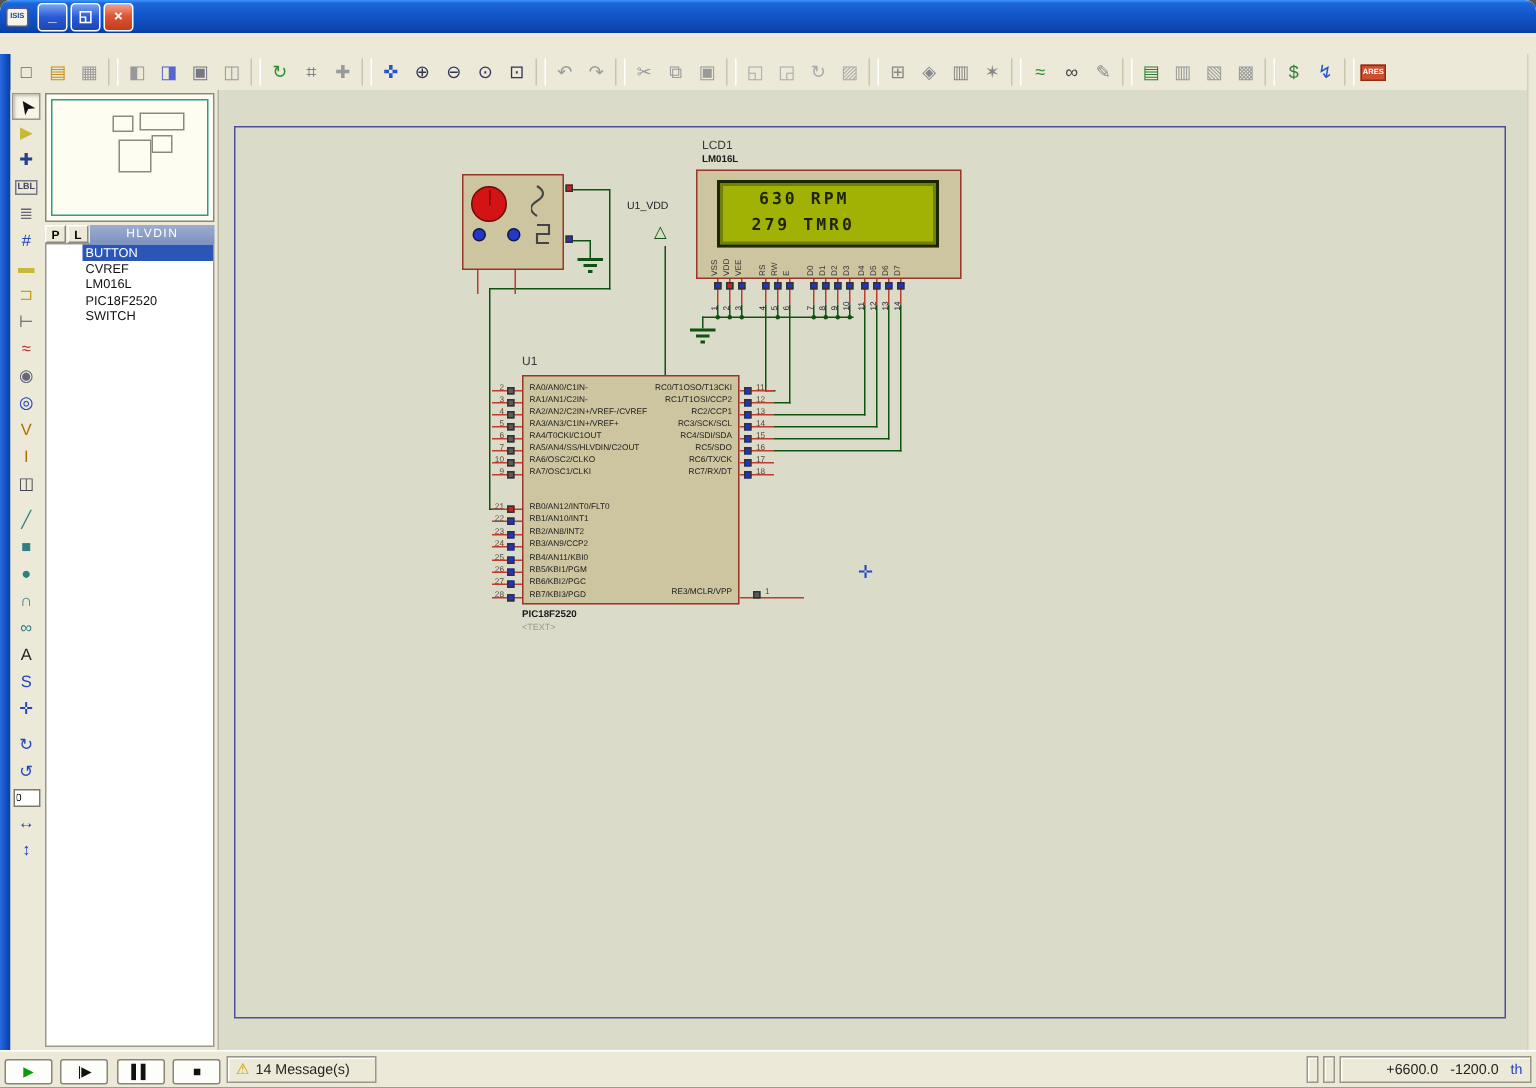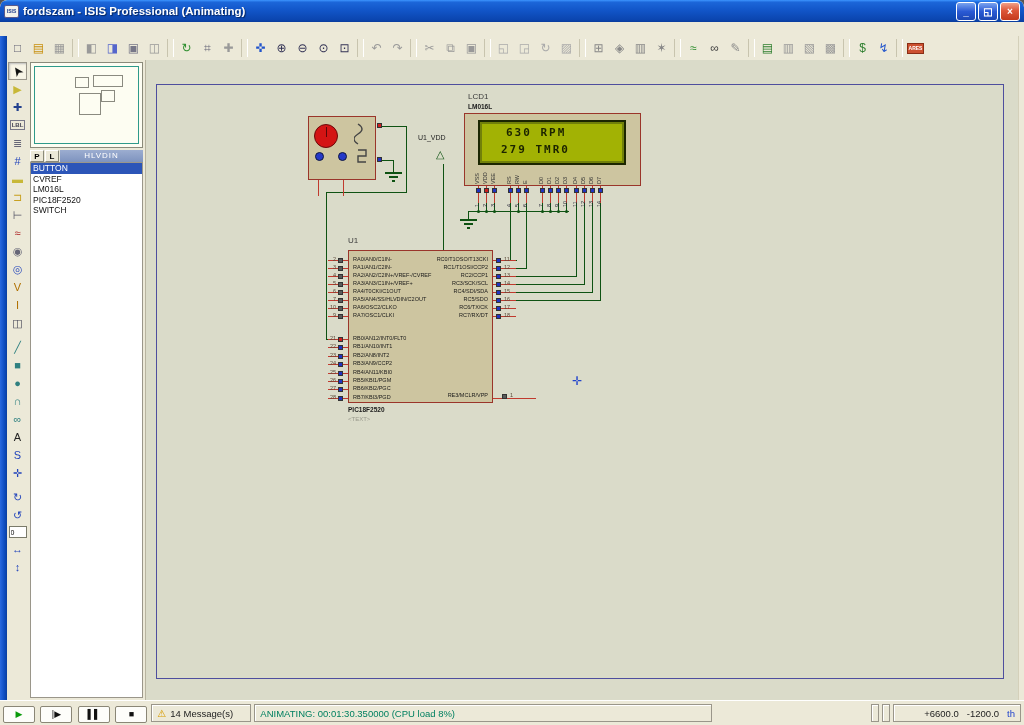--- a/index.html
+++ b/index.html
@@ -44,21 +44,21 @@
   #sidebar{position:absolute;left:28px;top:60px;width:118px;height:640px;background:#ece9d8;border-right:1px solid #b8b4a0;}
   #overview{position:absolute;left:2px;top:2px;width:113px;height:86px;background:#fdfdf2;border:1px solid #8a8a7a;}
   #overview .inner{position:absolute;left:3px;top:3px;right:3px;bottom:3px;border:1px solid #2f9a8a;}
   .mini{position:absolute;border:1px solid #8a8a80;background:#fdfdf2;}
   #pl-row{position:absolute;left:2px;top:90px;width:113px;height:12px;display:flex;}
   .pl-btn{width:14px;height:12px;font-size:8px;font-weight:bold;text-align:center;line-height:11px;
     background:#ece9d8;border:1px solid #fff;border-right-color:#8a8a7a;border-bottom-color:#8a8a7a;margin-right:1px;}
   #devices-header{flex:1;background:linear-gradient(180deg,#9cadd0,#7e93bf);color:#fff;font-size:8px;
     text-align:center;line-height:12px;letter-spacing:1px;}
   #device-list{position:absolute;left:2px;top:102px;width:113px;height:536px;background:#fff;border:1px solid #9a968a;
-    font-size:8.5px;color:#111;}
+    font-size:8.5px;color:#111;padding-left:24px;}
   .dev-row{height:10.5px;line-height:10.5px;padding-left:2px;white-space:nowrap;}
   .dev-row[data-state="selected"]{background:#2c55b8;color:#fff;}
   
   #canvas{position:absolute;left:146px;top:60px;width:872px;height:640px;background:#dadbc9;overflow:hidden;}
   #sheet{position:absolute;left:10px;top:24px;width:848px;height:595px;border:1px solid #4e4e9e;}
   .wire{position:absolute;background:#0e5212;}
   .dot{position:absolute;width:3px;height:3px;border-radius:2px;background:#0e5212;}
   .stub{position:absolute;background:#c03a2e;}
   .sq{position:absolute;width:5px;height:5px;border:1px solid #333;}
   .sq[data-state="low"]{background:#2233c0;}
@@ -95,21 +95,20 @@
   #sb-coords{width:128px;justify-content:flex-end;gap:8px;font-size:9.5px;}
   #coord-unit{color:#2244cc;}
 </style>
 </head>
 <body>
 
 <div id="win" data-name="isis-window">
 
   <div id="titlebar" data-name="title-bar">
     <div id="app-icon" data-name="app-icon">ISIS</div>
-    <div id="title-text" data-name="window-title">fordszam - ISIS Professional (Animating)</div>
     <div class="cap-btn" data-name="minimize-button">_</div>
     <div class="cap-btn" data-name="restore-button">◱</div>
     <div class="cap-btn close" data-name="close-button">×</div>
   </div>
 
 
   <div id="toolbar" data-name="main-toolbar">
 
       <span class="tb" data-type="btn" data-name="new-design" title="new-design">
         <i class="g" style="color: rgb(102, 102, 119);">□</i>
@@ -722,23 +721,20 @@
         </span>
       
         <span class="anim-btn" data-name="tool-stop-button" title="stop-button">
           <i class="g" style="font-style: normal; color: rgb(17, 17, 17);">■</i>
         </span>
       </span>
     <div class="sb-panel" id="sb-msg" data-name="message-panel">
       <span id="warn-icon" data-name="warning-icon">⚠</span>
       <span data-name="message-count">14 Message(s)</span>
     </div>
-    <div class="sb-panel" id="sb-status" data-name="simulation-status">
-      <span>ANIMATING: 00:01:30.350000 (CPU load 8%)</span>
-    </div>
     <div id="sb-fill" data-name="statusbar-filler"></div>
     <div class="sb-tiny" data-name="statusbar-divider-1"></div>
     <div class="sb-tiny" data-name="statusbar-divider-2"></div>
     <div class="sb-panel" id="sb-coords" data-name="coordinate-display">
       <span data-name="coord-x">+6600.0</span>
       <span data-name="coord-y">-1200.0</span>
       <span id="coord-unit" data-name="coord-unit">th</span>
     </div>
   </div>
 

